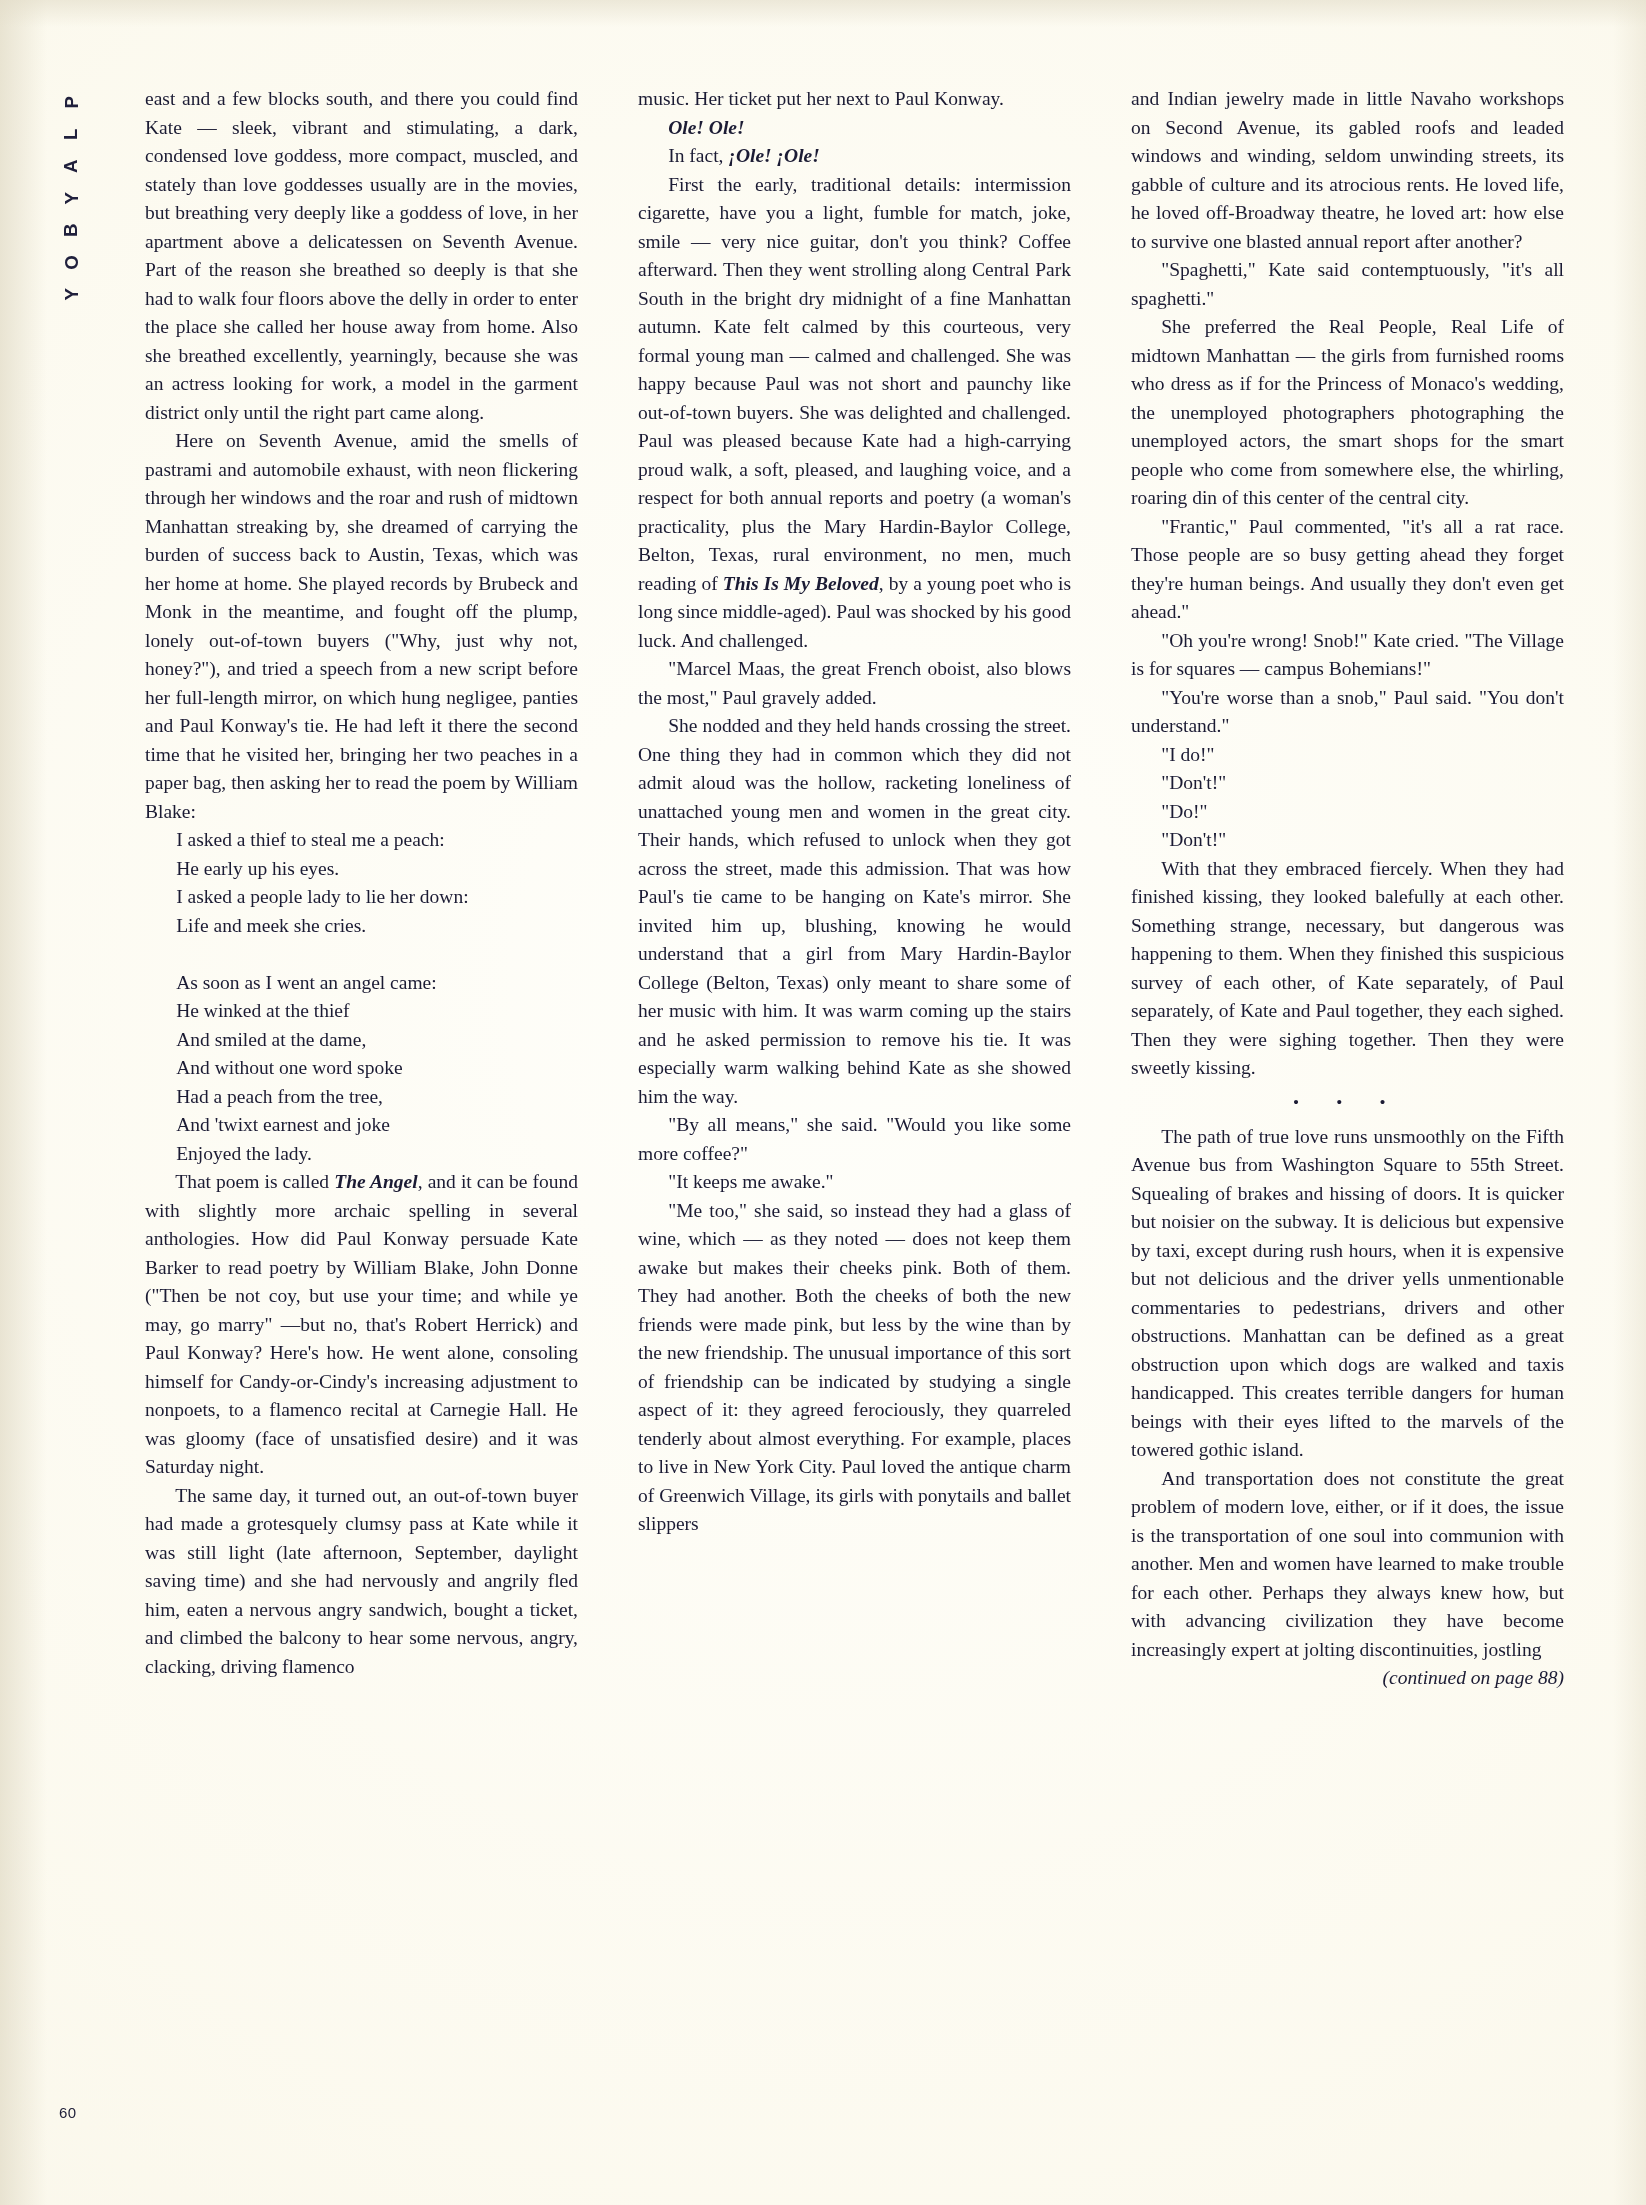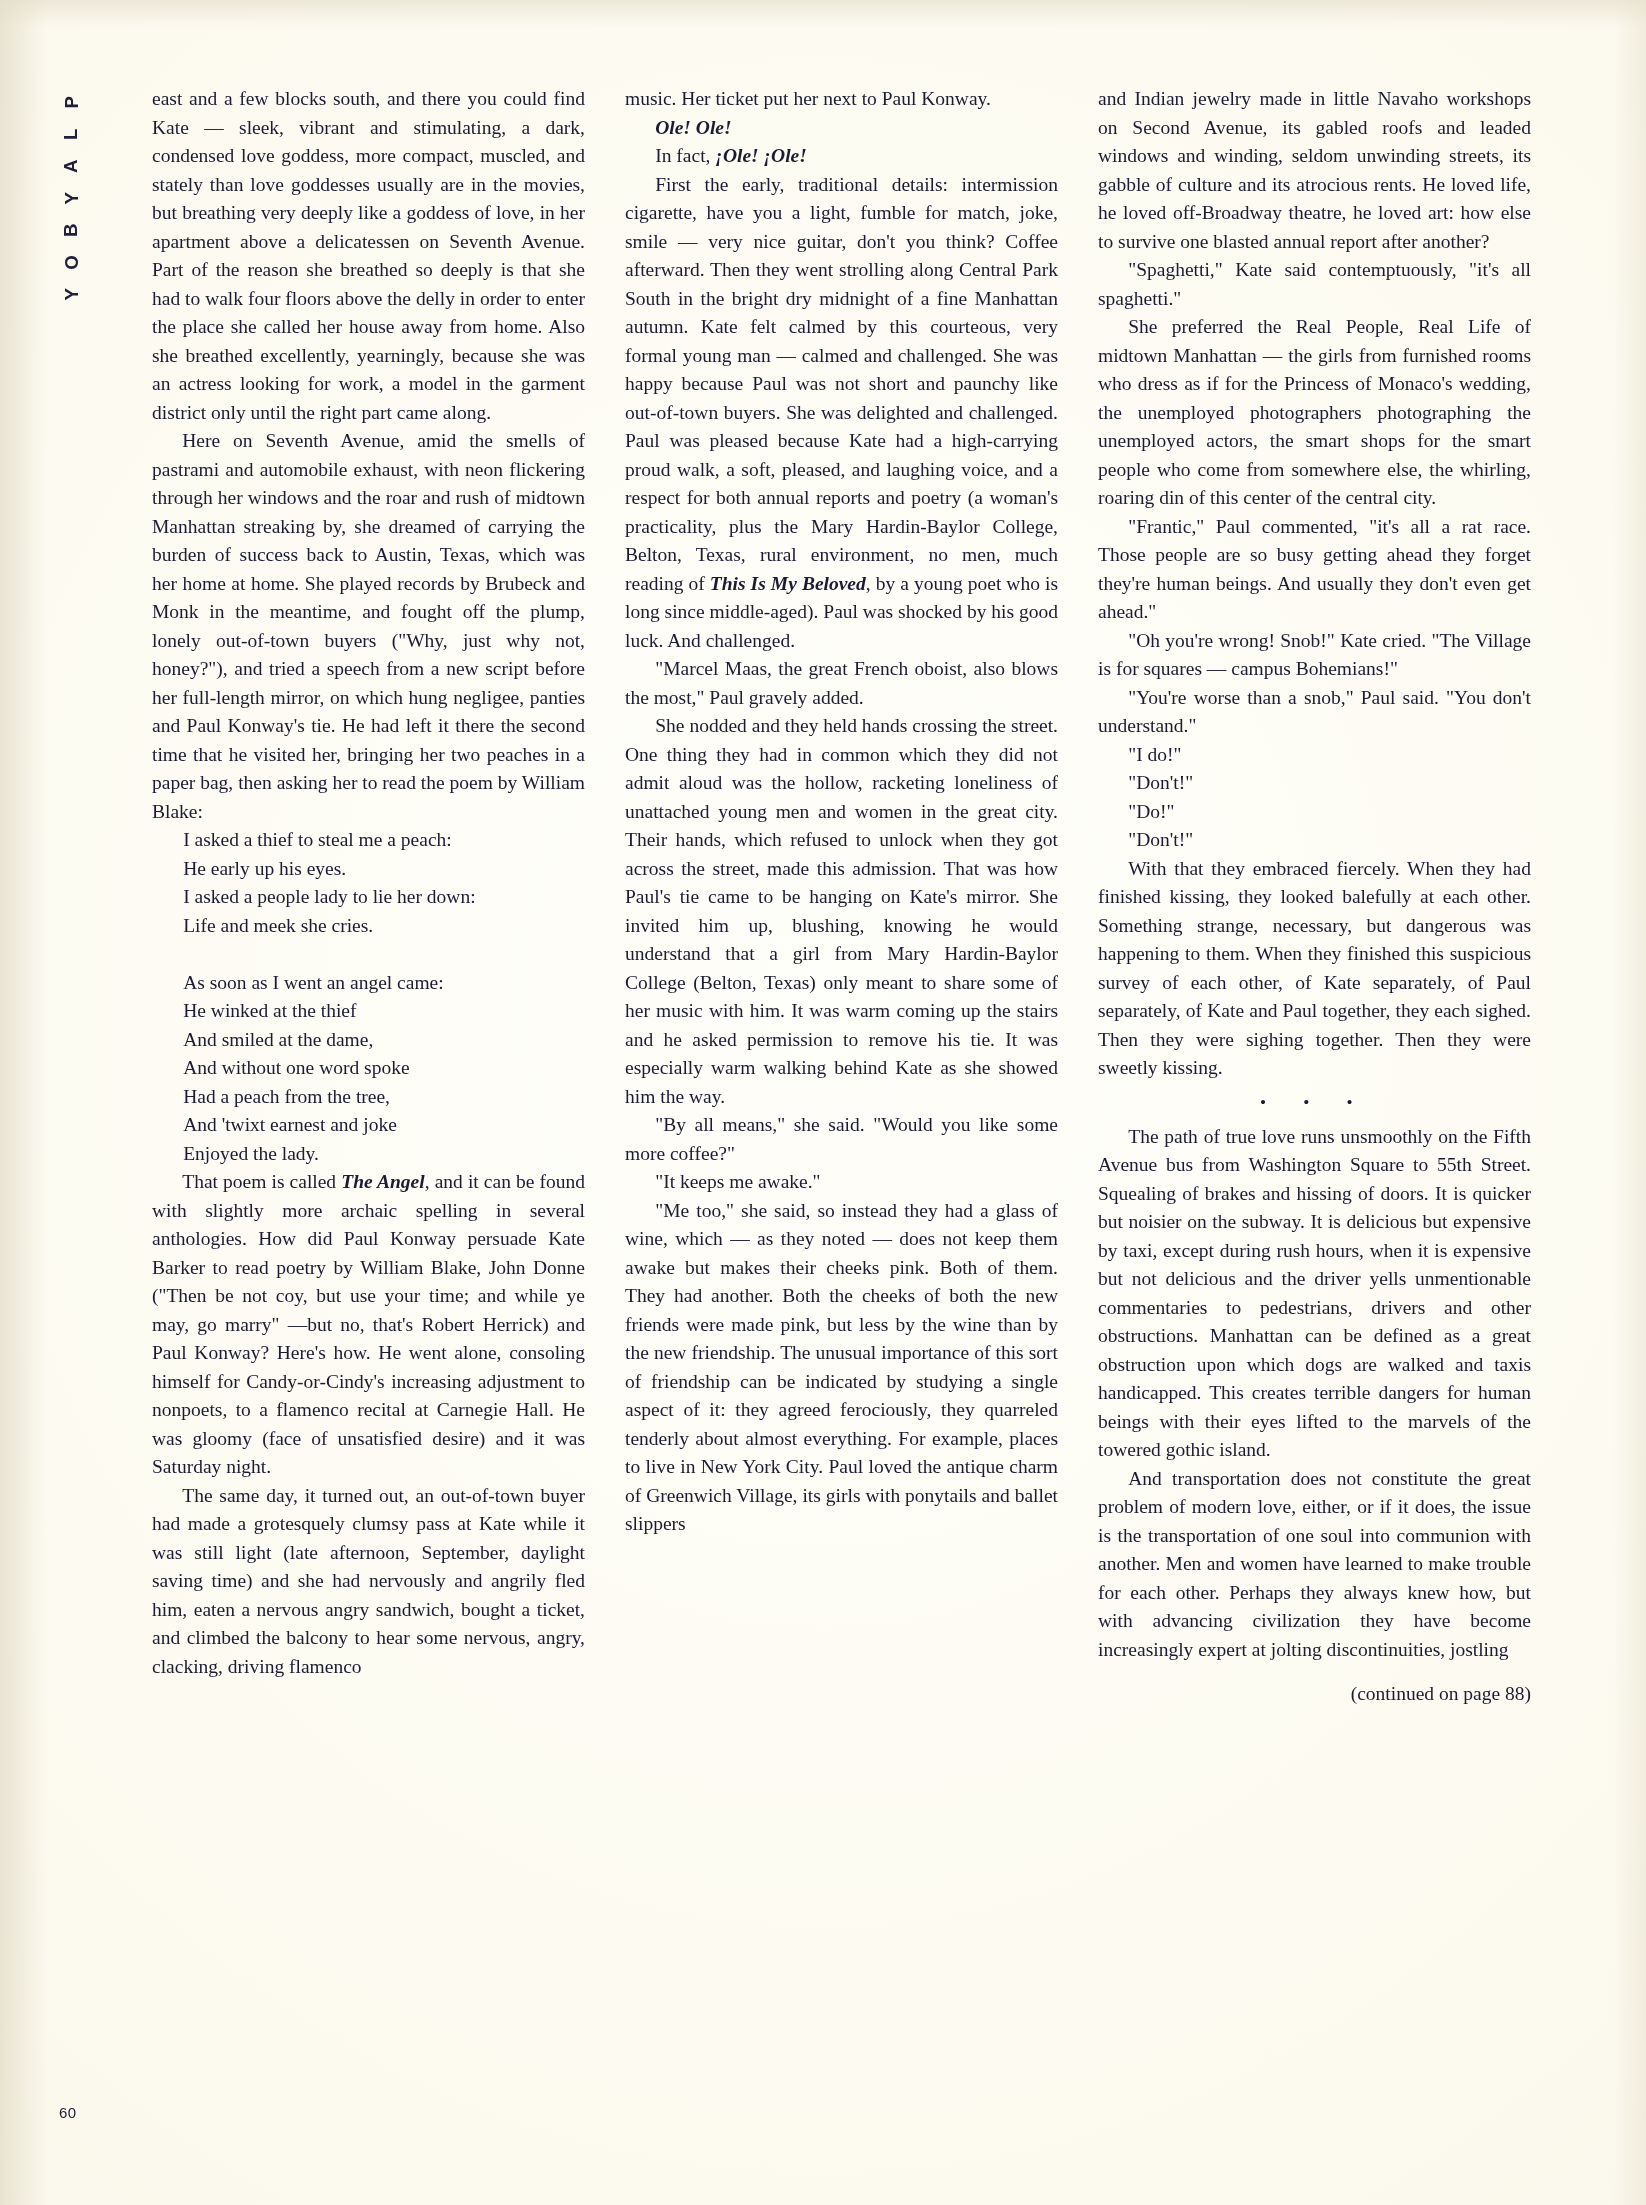--- a/index.html
+++ b/index.html
@@ -72,27 +72,26 @@
     left: 59px;
     bottom: 84px;
     font-family: "Liberation Sans", "DejaVu Sans", sans-serif;
     font-size: 15px;
     color: #1d1d38;
     letter-spacing: 0.3px;
   }
 
   .columns {
     position: absolute;
-    left: 132px;
+    left: 145px;
     top: 85px;
     width: 1419px;
     height: 2014px;
     display: flex;
-    gap: 40px;
-    justify-content: center;
+    gap: 60px;
   }
   .column {
     width: 433px;
     font-size: 19.5px;
     line-height: 28.5px;
     color: #1b1b34;
     text-align: justify;
     text-justify: inter-word;
     -webkit-hyphens: none;
     hyphens: none;
@@ -117,22 +116,23 @@
   .column .dinkus {
     text-align: center;
     letter-spacing: 0.95em;
     font-size: 17.3px;
     line-height: 40px;
     color: #1b1b34;
     text-indent: 0;
   }
   .column .continued {
     text-align: right;
-    text-indent: 0;
-    margin-top: 16px;
+    font-style: italic;
+    text-indent: 0;
+    margin-top: 0;
   }
   em, .ital { font-style: italic; font-weight: bold; }
 </style>
 </head>
 <body>
 
 <div class="page">
 
   <div class="paper-tone"></div>
   <div class="edge-shade-left"></div>

